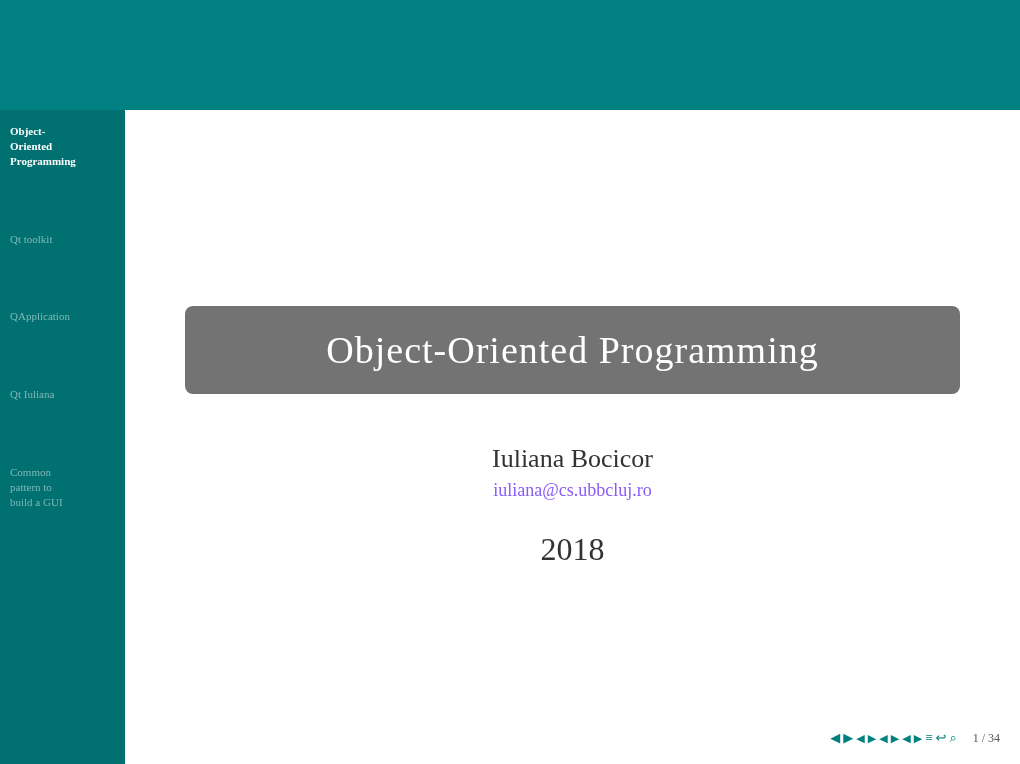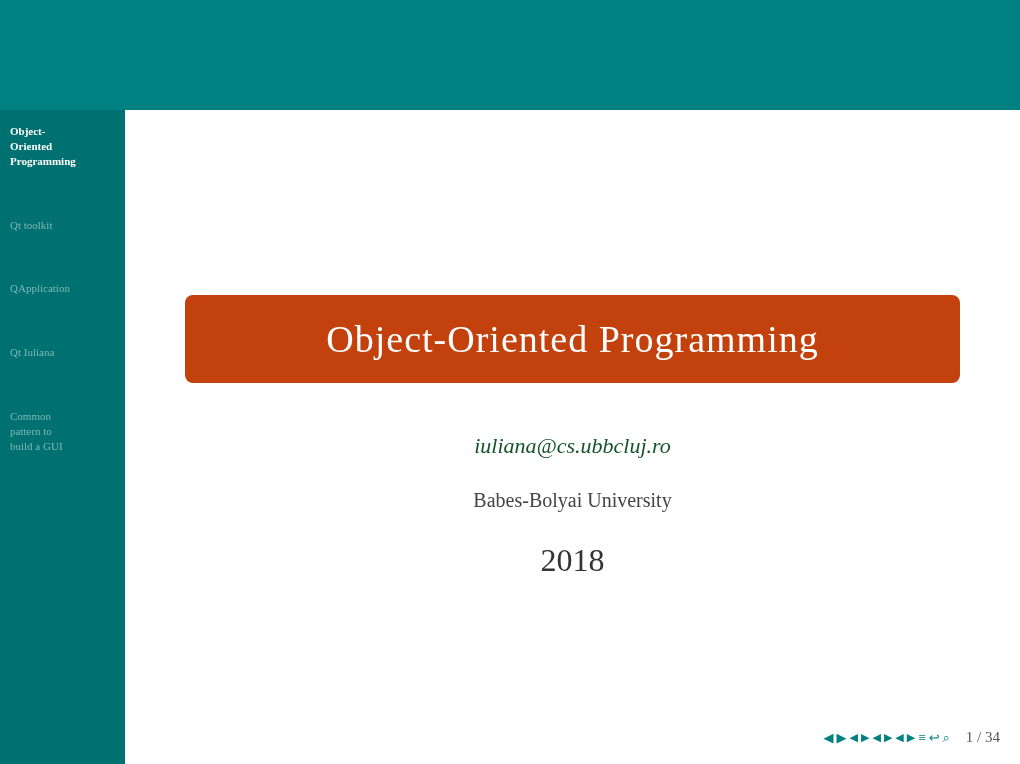--- a/index.html
+++ b/index.html
@@ -30,21 +30,21 @@
 
     
     .sidebar {
       width: 125px;
       background: #007070;
       color: #c0e0e0;
       font-size: 11px;
       padding: 10px 8px;
       display: flex;
       flex-direction: column;
-      gap: 6px;
+      gap: 20px;
       flex-shrink: 0;
     }
 
     .sidebar-section {
       padding: 4px 2px;
       line-height: 1.35;
       cursor: pointer;
     }
 
     .sidebar-section.active {
@@ -64,21 +64,21 @@
       display: flex;
       flex-direction: column;
       align-items: center;
       justify-content: center;
       padding: 30px 60px;
       position: relative;
     }
 
     
     .title-banner {
-      background: #c2410c;
+      background: #737373;
       border-radius: 8px;
       padding: 22px 74px;
       margin-bottom: 50px;
       width: 100%;
       text-align: center;
     }
 
     .title-banner h1 {
       color: #ffffff;
       font-size: 38px;
@@ -94,23 +94,22 @@
     }
 
     .author-name {
       font-size: 26px;
       color: #333333;
       font-weight: normal;
       margin-bottom: 6px;
     }
 
     .author-email {
-      font-size: 22px;
-      color: #14532d;
-      font-style: italic;
+      font-size: 18px;
+      color: #8b5cf6;
     }
 
     
     .university {
       font-size: 20px;
       color: #444444;
       margin-bottom: 30px;
     }
 
     
@@ -138,21 +137,21 @@
       font-size: 12px;
     }
 
     .nav-btn {
       color: #008080;
       font-size: 13px;
       cursor: pointer;
     }
 
     .page-num {
-      font-size: 15px;
+      font-size: 12px;
       color: #555;
       margin-left: 10px;
     }
 
     .nav-symbol {
       font-size: 11px;
       color: #008080;
     }
   </style>
 </head>
@@ -180,24 +179,24 @@
     </div>
   </div>
 
   <div class="slide-content">
 
     <div class="title-banner">
       <h1>Object-Oriented Programming</h1>
     </div>
 
     <div class="author-block">
+      <div class="author-name">Iuliana Bocicor</div>
       <div class="author-email">iuliana@cs.ubbcluj.ro</div>
     </div>
 
-    <div class="university">Babes-Bolyai University</div>
 
     <div class="year">2018</div>
 
     <div class="bottom-bar">
       <div class="nav-controls">
         <span class="nav-btn">◀</span>
         <span class="nav-btn">▶</span>
         <span class="nav-symbol">◀</span>
         <span class="nav-symbol">▶</span>
         <span class="nav-symbol">◀</span>

